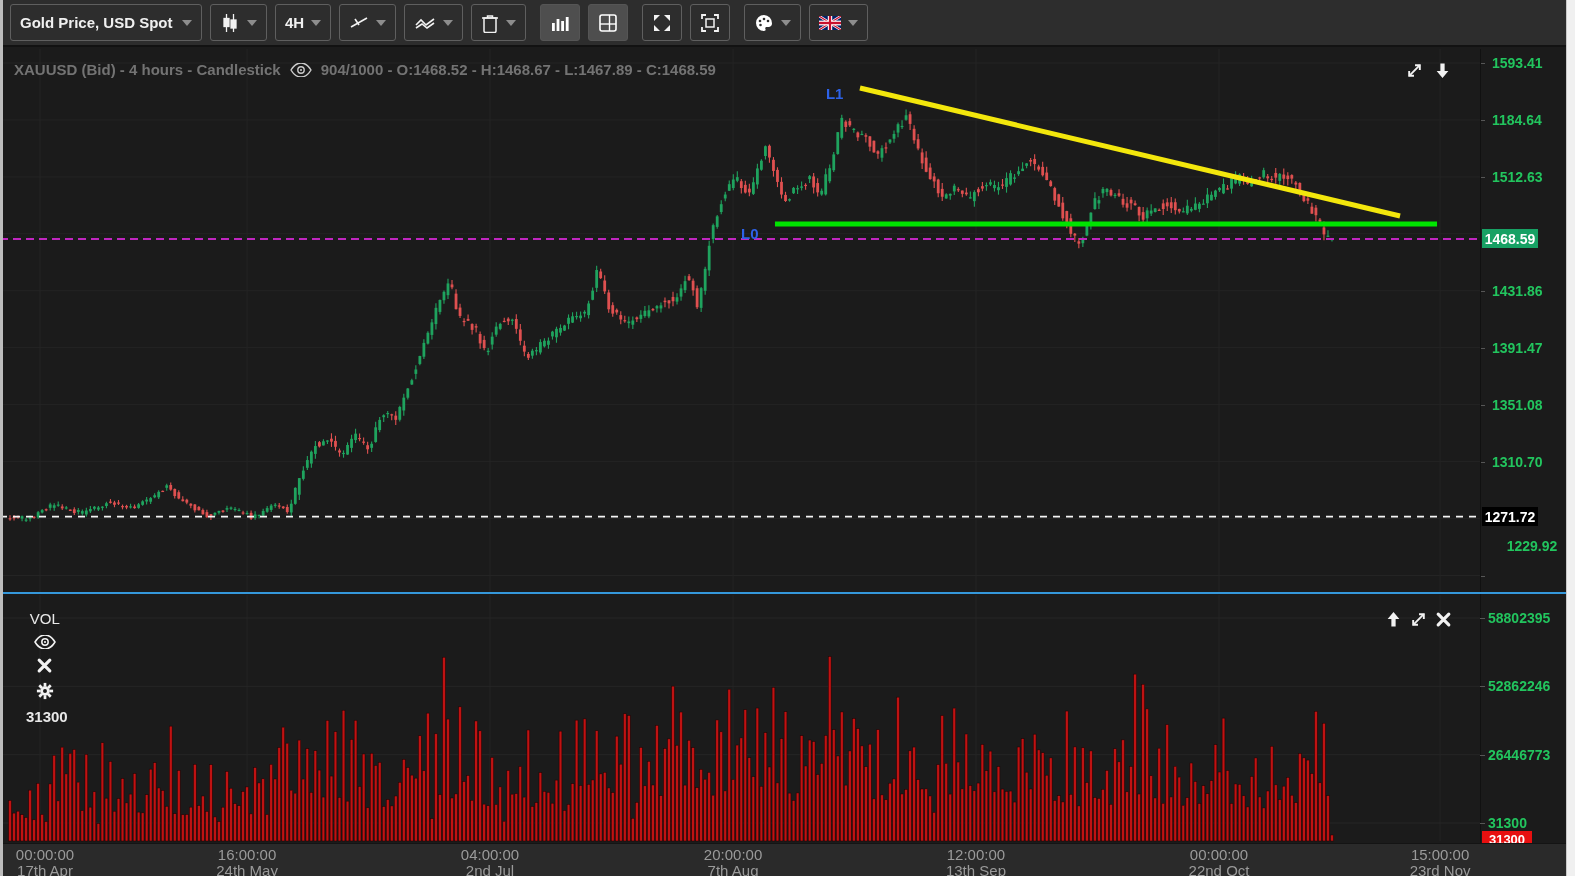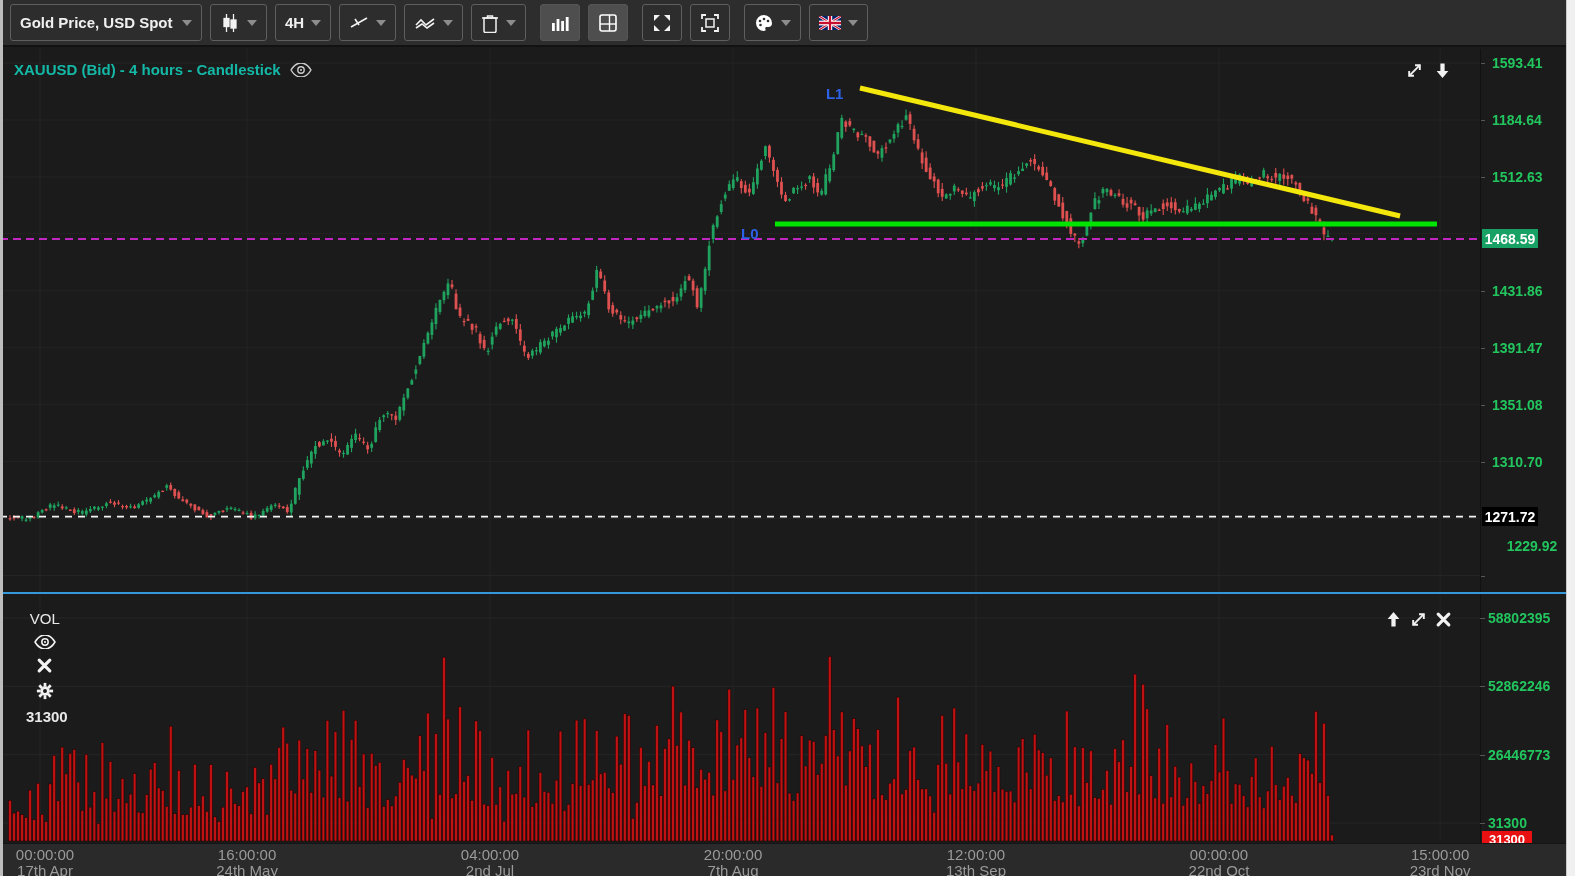--- a/index.html
+++ b/index.html
@@ -12,21 +12,21 @@
   .tb{height:37px;border:1px solid #5f5f5f;border-radius:3px;background:#2d2d2d;color:#f0f0f0;
       display:flex;align-items:center;gap:7px;padding:0 9px;font-size:15px;font-weight:700;
       margin-right:8px;cursor:pointer;box-sizing:border-box;}
   .tb.active{background:#4e4e4e;border-color:#555;}
   .tb svg{display:block;}
   .caret{width:0;height:0;border:5px solid transparent;border-top:6px solid #8d8d8d;margin-top:6px;}
   .sp{width:6px;}
   
   #chart-svg{position:absolute;left:0;top:0;z-index:1;}
   
-  .pane-header{position:absolute;left:14px;top:61px;z-index:3;color:#14b8a6;font-size:15px;
+  .pane-header{position:absolute;left:14px;top:61px;z-index:3;color:#737373;font-size:15px;
                font-weight:700;display:flex;align-items:center;gap:9px;}
   .pane-actions{position:absolute;top:62px;left:1406px;display:flex;gap:11px;z-index:3;align-items:center;}
   .vol-header{position:absolute;left:22px;top:610px;z-index:6;color:#e8e8e8;font-size:15px;
               display:flex;align-items:center;gap:8px;flex-direction:column;}
   .vol-header .vol-val{font-weight:700;margin-left:4px;}
   .vol-actions{position:absolute;top:611px;left:1385px;display:flex;gap:8px;z-index:6;align-items:center;}
   .icon-btn{cursor:pointer;display:flex;align-items:center;}
   
   .price-tick,.vol-tick{position:absolute;left:1492px;width:80px;color:#22c55e;font-size:14px;z-index:2;font-weight:bold;}
   .vol-tick{left:1488px;}
@@ -1212,20 +1212,21 @@
 
   <div class="pane-header">
     <span>XAUUSD (Bid) - 4 hours - Candlestick</span>
     <span class="icon-btn">
         <svg width="22" height="14" viewBox="0 0 22 14">
           <path d="M1 7C4 2 8 0 11 0s7 2 10 7c-3 5-7 7-10 7S4 12 1 7z" fill="none" stroke="#ccc" stroke-width="1.4"></path>
           <circle cx="11" cy="7" r="3.2" fill="none" stroke="#ccc" stroke-width="1.4"></circle>
           <circle cx="11" cy="7" r="1" fill="#ccc"></circle>
         </svg>
       </span>
+    <span>904/1000 - O:1468.52 - H:1468.67 - L:1467.89 - C:1468.59</span>
   </div>
   <div class="pane-actions">
     <span class="icon-btn">
         <svg width="17" height="17" viewBox="0 0 16 16">
           <g stroke="#f2f2f2" stroke-width="1.8" fill="none">
             <path d="M3 13L13 3"></path>
             <path d="M8.5 3H13v4.5"></path>
             <path d="M7.5 13H3V8.5"></path>
           </g>
         </svg>

